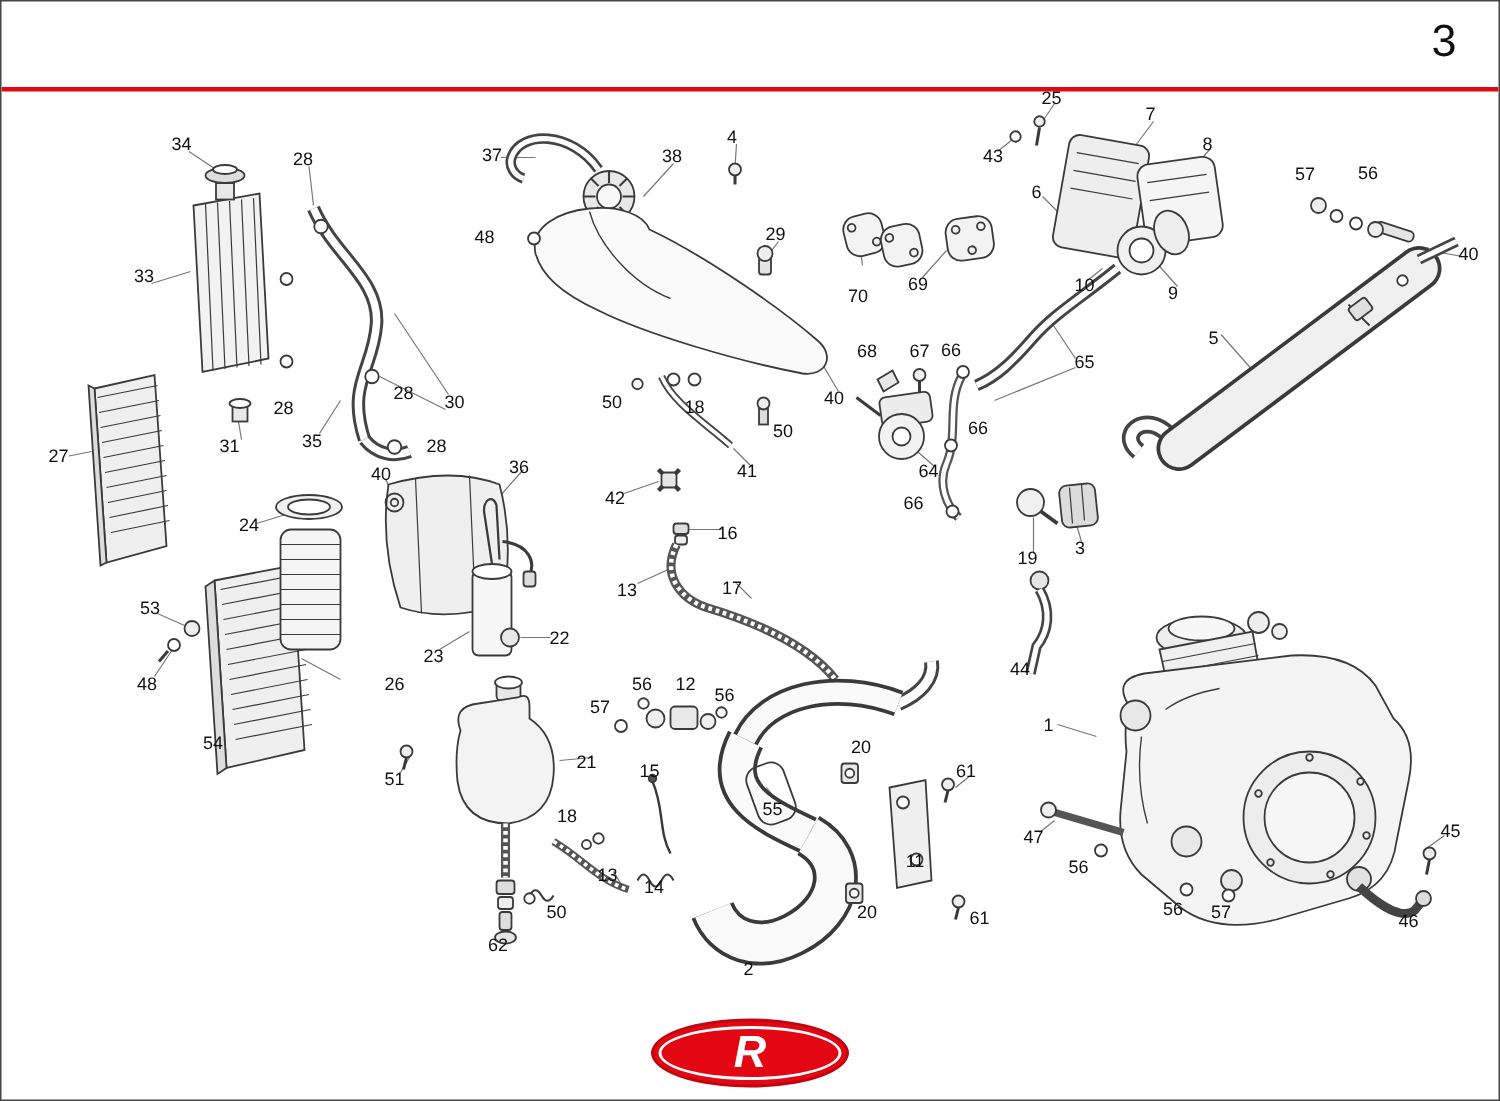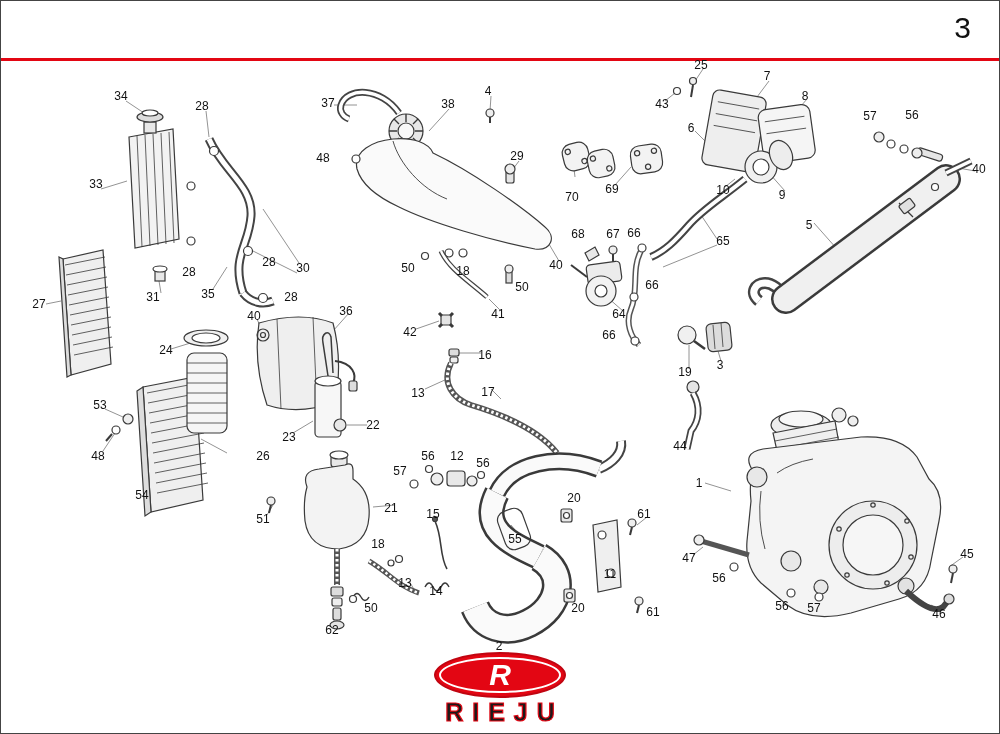--- a/index.html
+++ b/index.html
@@ -430,16 +430,15 @@
       <span class="callout" style="left: 938px; top: 613px;">46</span>
       <span class="callout" style="left: 331px; top: 629px;">62</span>
       <span class="callout" style="left: 498px; top: 645px;">2</span>
     </div>
 
   <div id="logo">
     <div id="logo-oval">
       <span class="ring"></span>
       <span id="logo-letter">R</span>
     </div>
-    <div id="logo-word">RIEJU</div>
   </div>
 
 </div>
 
 </body></html>

